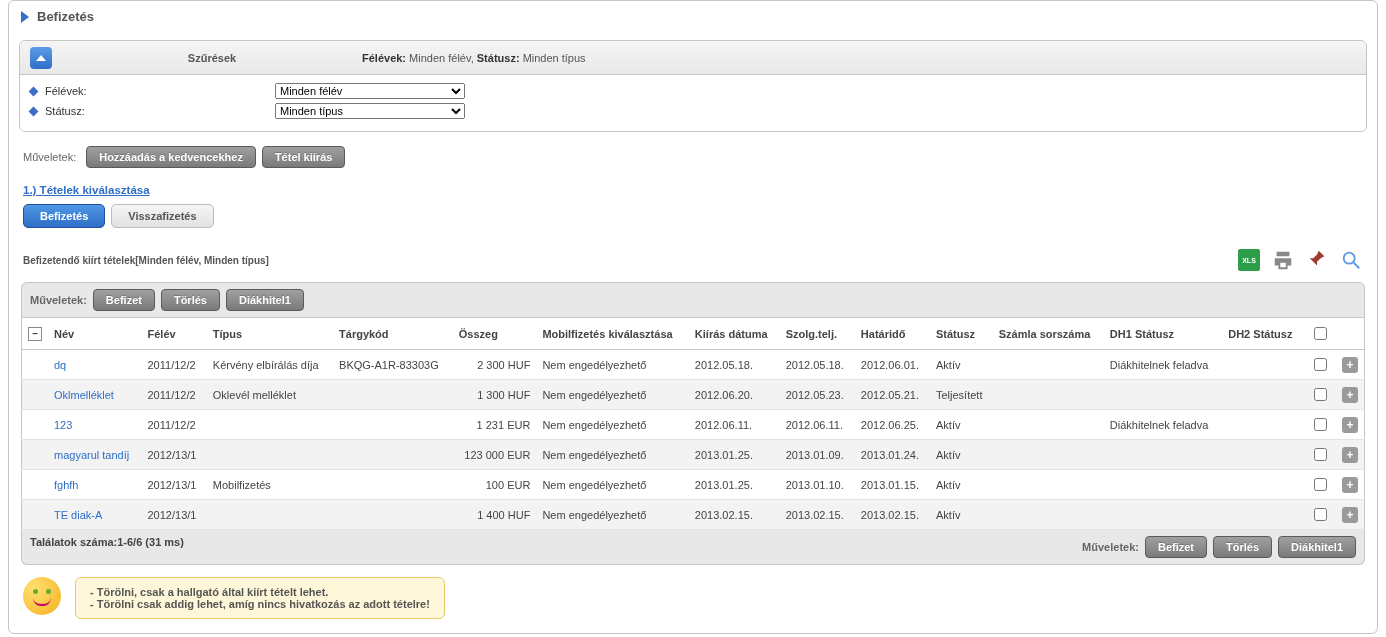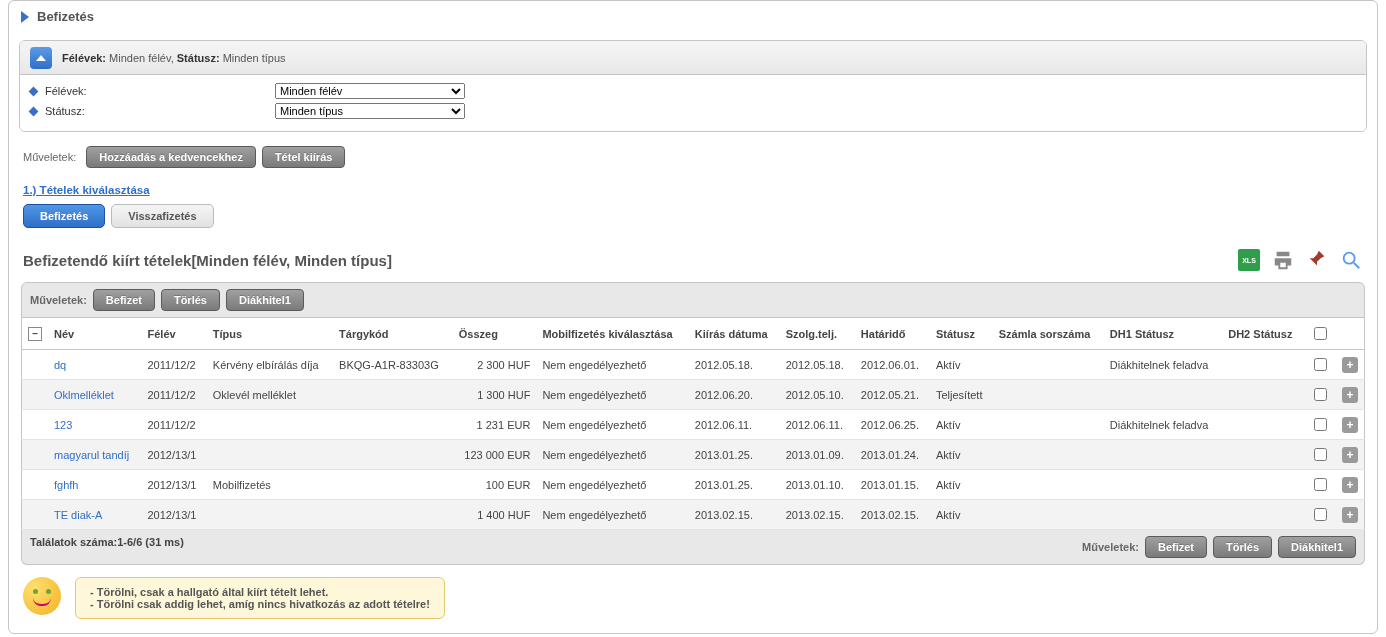--- a/index.html
+++ b/index.html
@@ -148,21 +148,21 @@
     border-color:#1f4f9f;
   }
   .list-header {
     display:flex;
     align-items:center;
     justify-content:space-between;
     padding:10px 14px 4px 14px;
   }
   .list-header h3 {
     margin:0;
-    font-size:15px;
+    font-size:10px;
     color:#555;
   }
   .tool-icons { display:flex; gap:10px; align-items:center; }
   .tool-icon {
     width:24px; height:24px;
     display:flex; align-items:center; justify-content:center;
     font-size:18px;
     cursor:pointer;
   }
   .xls-icon { width:22px;height:22px;background:#2e9e4a;border-radius:2px;color:#fff;font-size:7px;font-weight:bold;display:flex;align-items:center;justify-content:center;}
@@ -272,20 +272,21 @@
 <div class="page">
   <div class="panel">
     <div class="panel-header">
       <div class="arrow"></div>
       <h2>Befizetés</h2>
     </div>
 
     <div class="inner-panel">
       <div class="filter-header">
         <div class="collapse-btn"></div>
+        <div class="filter-header-label">Szűrések</div>
         <div class="filter-header-summary">
           <b>Félévek:</b>
           <span>Minden félév</span>,
           <b>Státusz:</b>
           <span>Minden típus</span>
         </div>
       </div>
       <div class="filter-body">
         <div class="filter-row">
           <div class="diamond"></div>
@@ -393,21 +394,21 @@
           </tr>
           <tr>
             <td></td>
             <td><span class="name-link">Oklmelléklet</span></td>
             <td>2011/12/2</td>
             <td>Oklevél melléklet</td>
             <td></td>
             <td class="num-right">1 300 HUF</td>
             <td>Nem engedélyezhető</td>
             <td>2012.06.20.</td>
-            <td>2012.05.10.</td>
+            <td>2012.05.23.</td>
             <td>2012.05.21.</td>
             <td>Teljesített</td>
             <td></td>
             <td></td>
             <td></td>
             <td><input type="checkbox" style=""></td>
             <td>
               <div class="plus-btn">+</div>
             </td>
           </tr>

